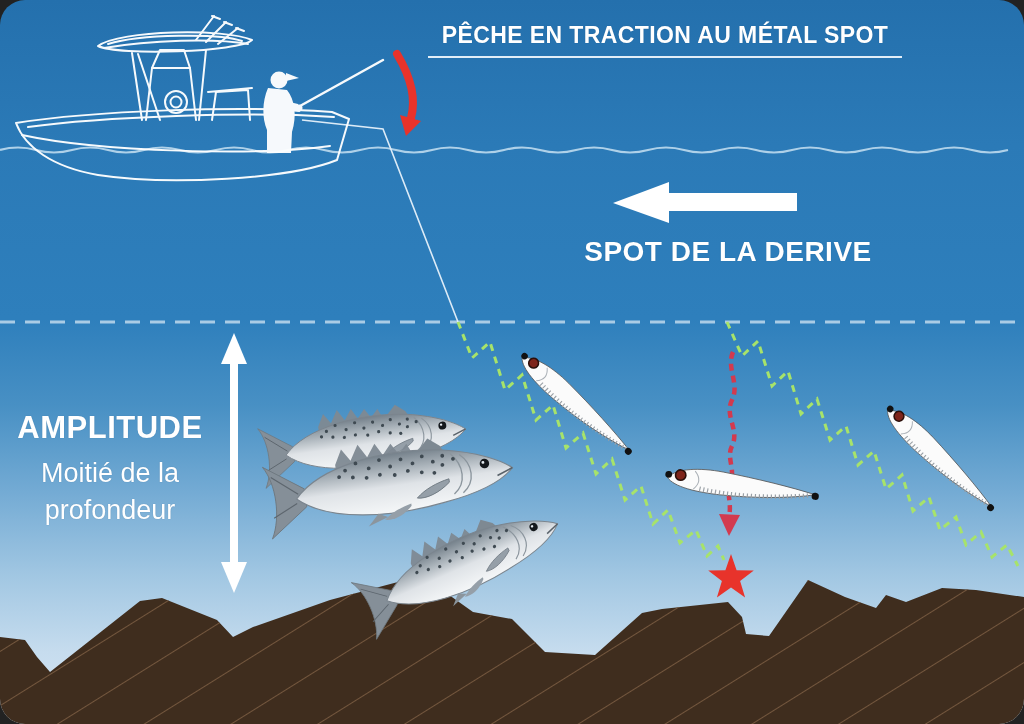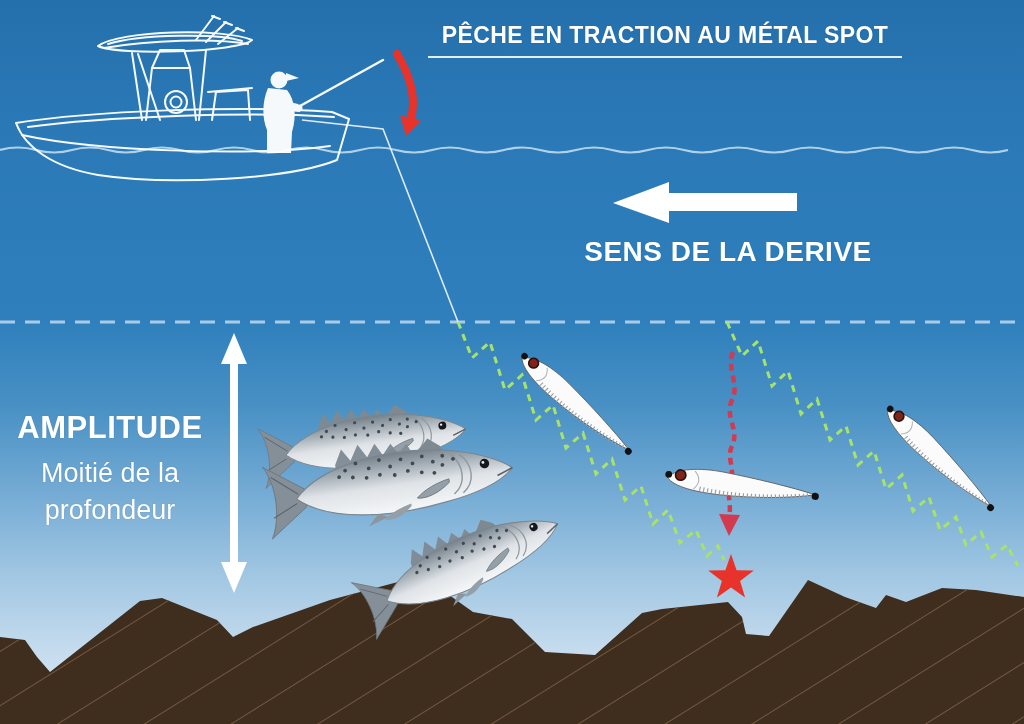--- a/index.html
+++ b/index.html
@@ -1,17 +1,17 @@
 <!DOCTYPE html>
 <html><head>
 <meta charset="utf-8">
 <style>
   html,body{margin:0;padding:0;background:#222;}
   .stage{position:relative;width:1024px;height:724px;overflow:hidden;
-         font-family:"Liberation Sans",sans-serif;}
+         font-family:"Liberation Sans",sans-serif;border-radius:25px;}
   .stage svg.scene{position:absolute;left:0;top:0;}
   .label{position:absolute;color:#ffffff;text-align:center;line-height:1.15;
          text-shadow:0 0 1px rgba(20,60,100,.35);}
   .title{left:428px;top:22px;width:474px;font-size:23px;font-weight:bold;
          letter-spacing:.4px;padding-bottom:8px;border-bottom:2px solid #e2eef8;}
   .drift{left:553px;top:236px;width:350px;font-size:28px;font-weight:bold;letter-spacing:.5px;}
   .amp-head{left:10px;top:410px;width:200px;font-size:31px;font-weight:bold;letter-spacing:.5px;}
   .amp-sub1{left:10px;top:458px;width:200px;font-size:27px;}
   .amp-sub2{left:10px;top:495px;width:200px;font-size:27px;}
 </style>
@@ -150,18 +150,18 @@
   <polygon points="613,203 669,182 669,193 797,193 797,211 669,211 669,223" fill="#ffffff"></polygon>
 
   <g fill="#ffffff">
     <line x1="234" y1="360" x2="234" y2="566" stroke="#ffffff" stroke-width="8"></line>
     <polygon points="234,333 221,364 247,364"></polygon>
     <polygon points="234,593 221,562 247,562"></polygon>
   </g>
 </svg>
 
 <div class="label title">PÊCHE EN TRACTION AU MÉTAL SPOT</div>
-<div class="label drift">SENS DE LA DERIVE</div>
+<div class="label drift">SPOT DE LA DERIVE</div>
 <div class="label amp-head">AMPLITUDE</div>
 <div class="label amp-sub2">profondeur</div>
 <div class="label amp-sub1">Moitié de la</div>
 
 </div>
 
 </body></html>

